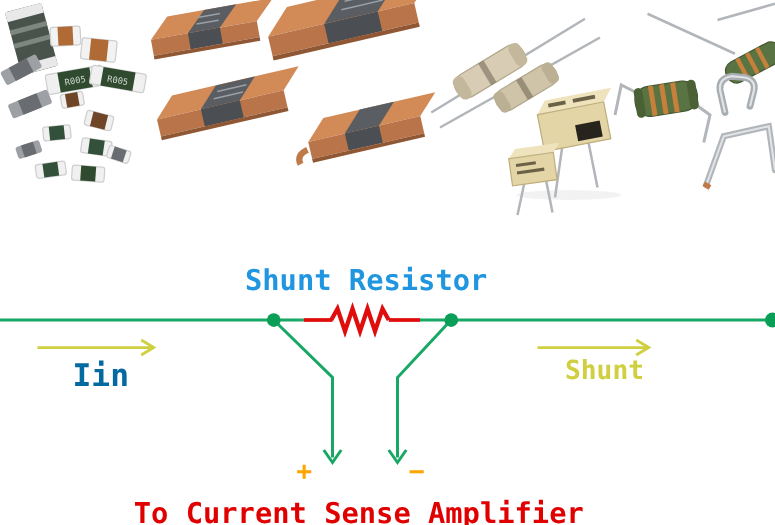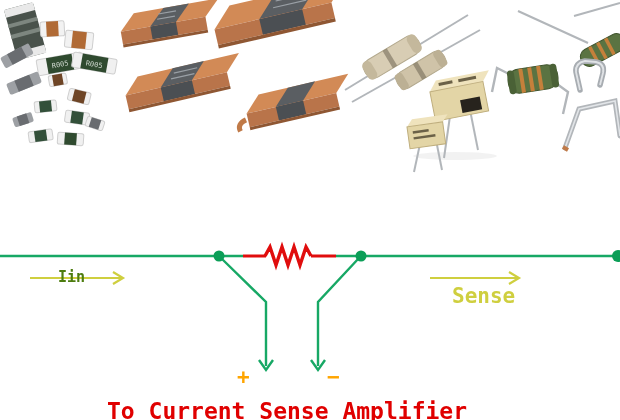--- a/index.html
+++ b/index.html
@@ -3,21 +3,21 @@
 <meta charset="utf-8">
 <style>
   html,body{margin:0;padding:0;background:#fff;}
   .screen{position:relative;width:620px;height:420px;background:#ffffff;overflow:hidden;
           font-family:"DejaVu Sans Mono", monospace;}
   .screen svg{position:absolute;left:0;top:0;}
   .label{position:absolute;line-height:1;white-space:pre;font-weight:bold;
          font-family:"DejaVu Sans Mono", monospace;}
   .formula{left:216px;top:173px;font-size:24px;color:#9b9b9b;}
   .shunt-title{left:196px;top:214px;font-size:23px;color:#2196e0;}
-  .iin{left:58px;top:270px;font-size:15px;color:#4d7c0f;}
+  .iin{left:58px;top:288px;font-size:25px;color:#0369a1;}
   .iout{left:452px;top:286px;font-size:21px;color:#cfcf3f;}
   .plus{left:237px;top:367px;font-size:21px;color:#ffa500;}
   .minus{left:327px;top:367px;font-size:21px;color:#ffa500;}
   .amp{left:107px;top:400px;font-size:23px;color:#e00000;}
 </style>
 </head>
 <body>
 
 <div class="screen">
 
@@ -209,18 +209,19 @@
       <circle cx="219" cy="256" r="5.5" fill="#0b9e57"></circle>
       <circle cx="361" cy="256" r="5.5" fill="#0b9e57"></circle>
       <circle cx="618" cy="256" r="6" fill="#0b9e57"></circle>
       <line x1="30" y1="278" x2="122" y2="278" stroke="#cfcf3f" stroke-width="2.2"></line>
       <path d="M 113,272 L 123,278 L 113,284" fill="none" stroke="#cfcf3f" stroke-width="2.2"></path>
       <line x1="430" y1="278" x2="518" y2="278" stroke="#cfcf3f" stroke-width="2.2"></line>
       <path d="M 509,272 L 519,278 L 509,284" fill="none" stroke="#cfcf3f" stroke-width="2.2"></path>
     </g>
   </svg>
 
+  <div class="label shunt-title">Shunt Resistor</div>
   <div class="label iin">Iin</div>
-  <div class="label iout">Sense</div>
+  <div class="label iout">Shunt</div>
   <div class="label plus">+</div>
   <div class="label minus">−</div>
   <div class="label amp">To Current Sense Amplifier</div>
 </div>
 
 </body></html>

